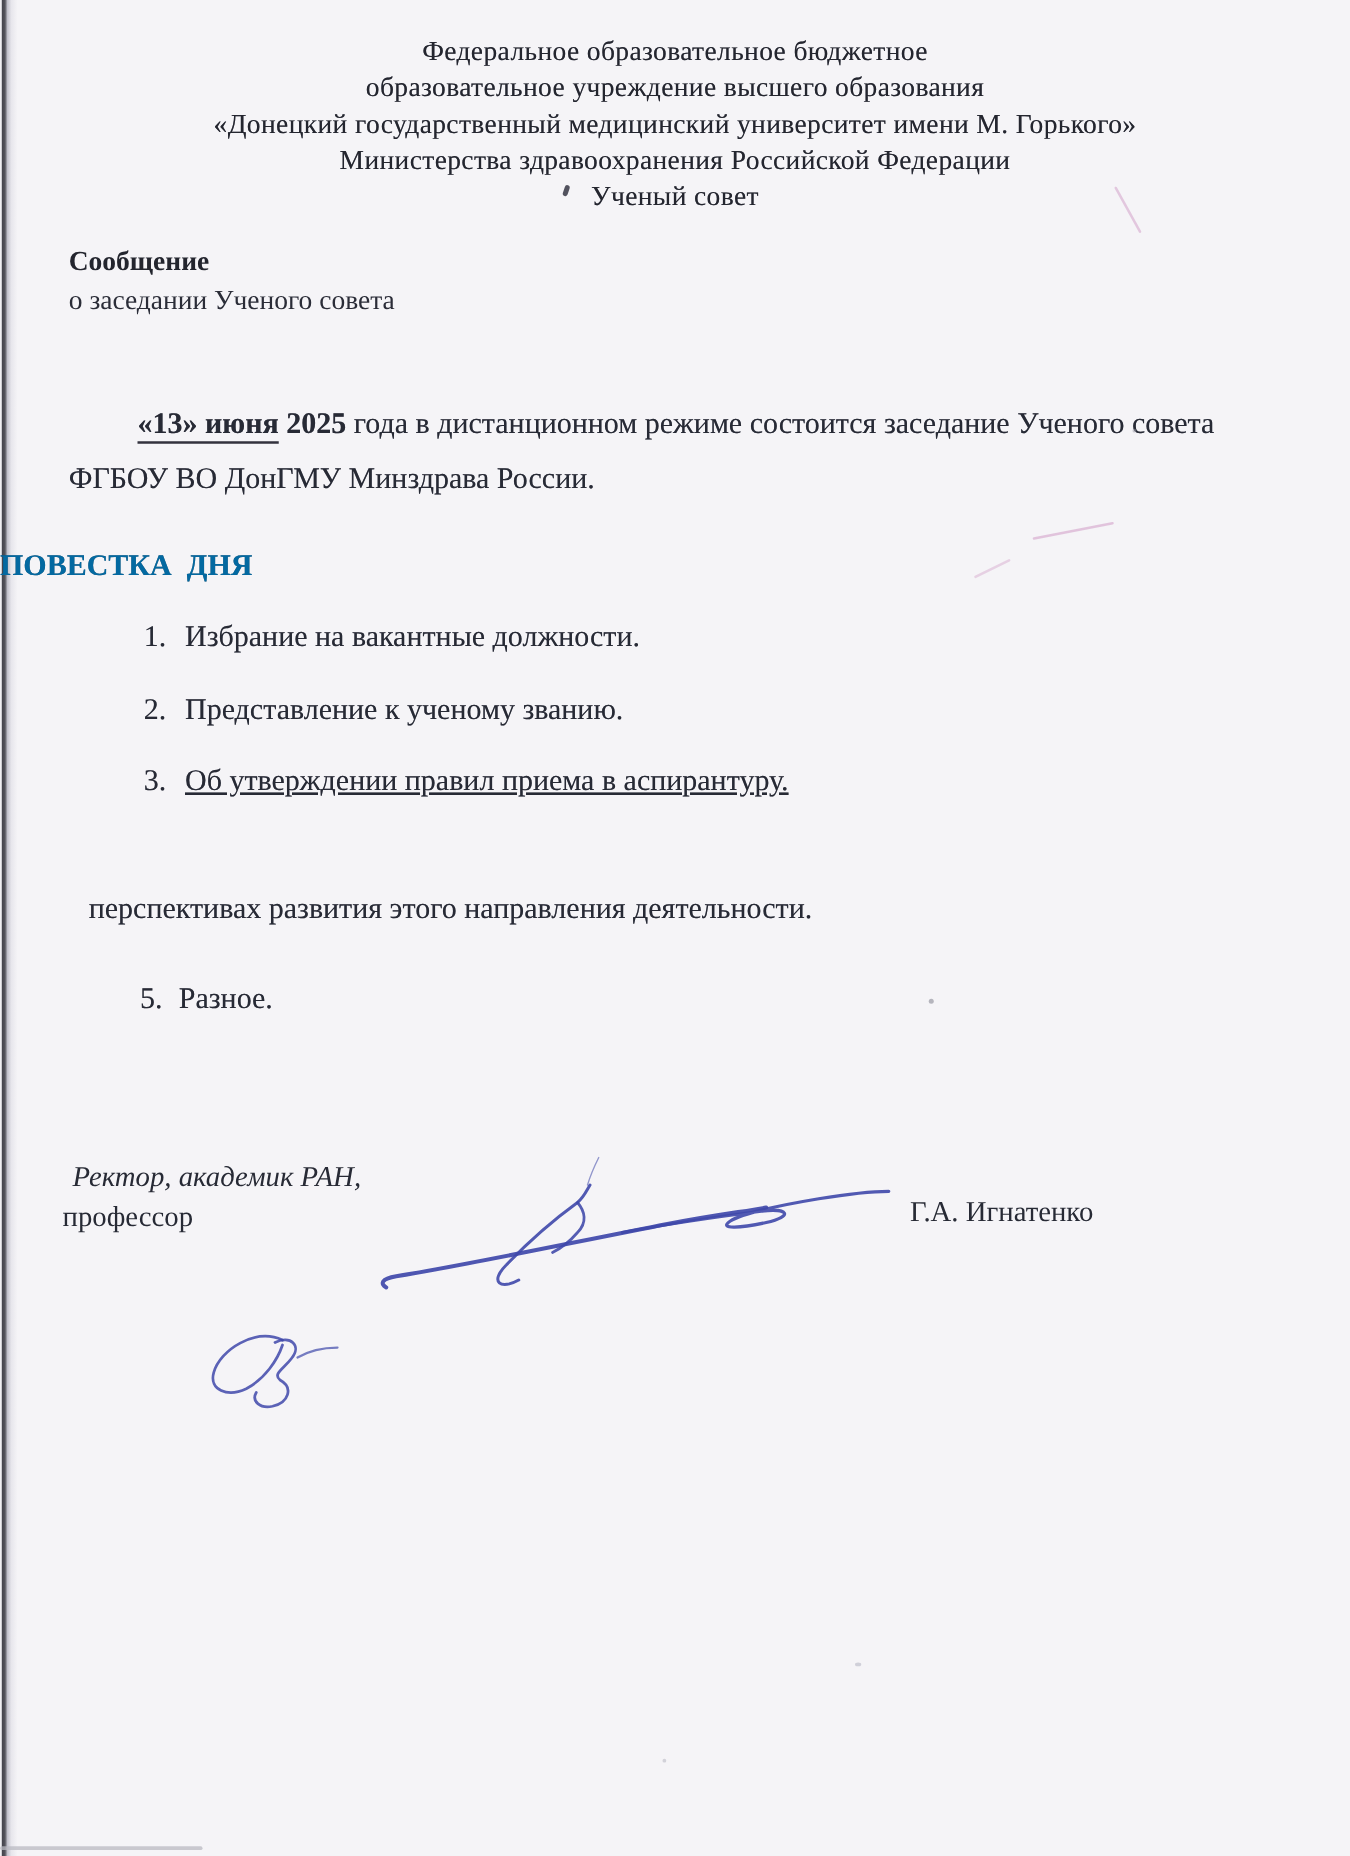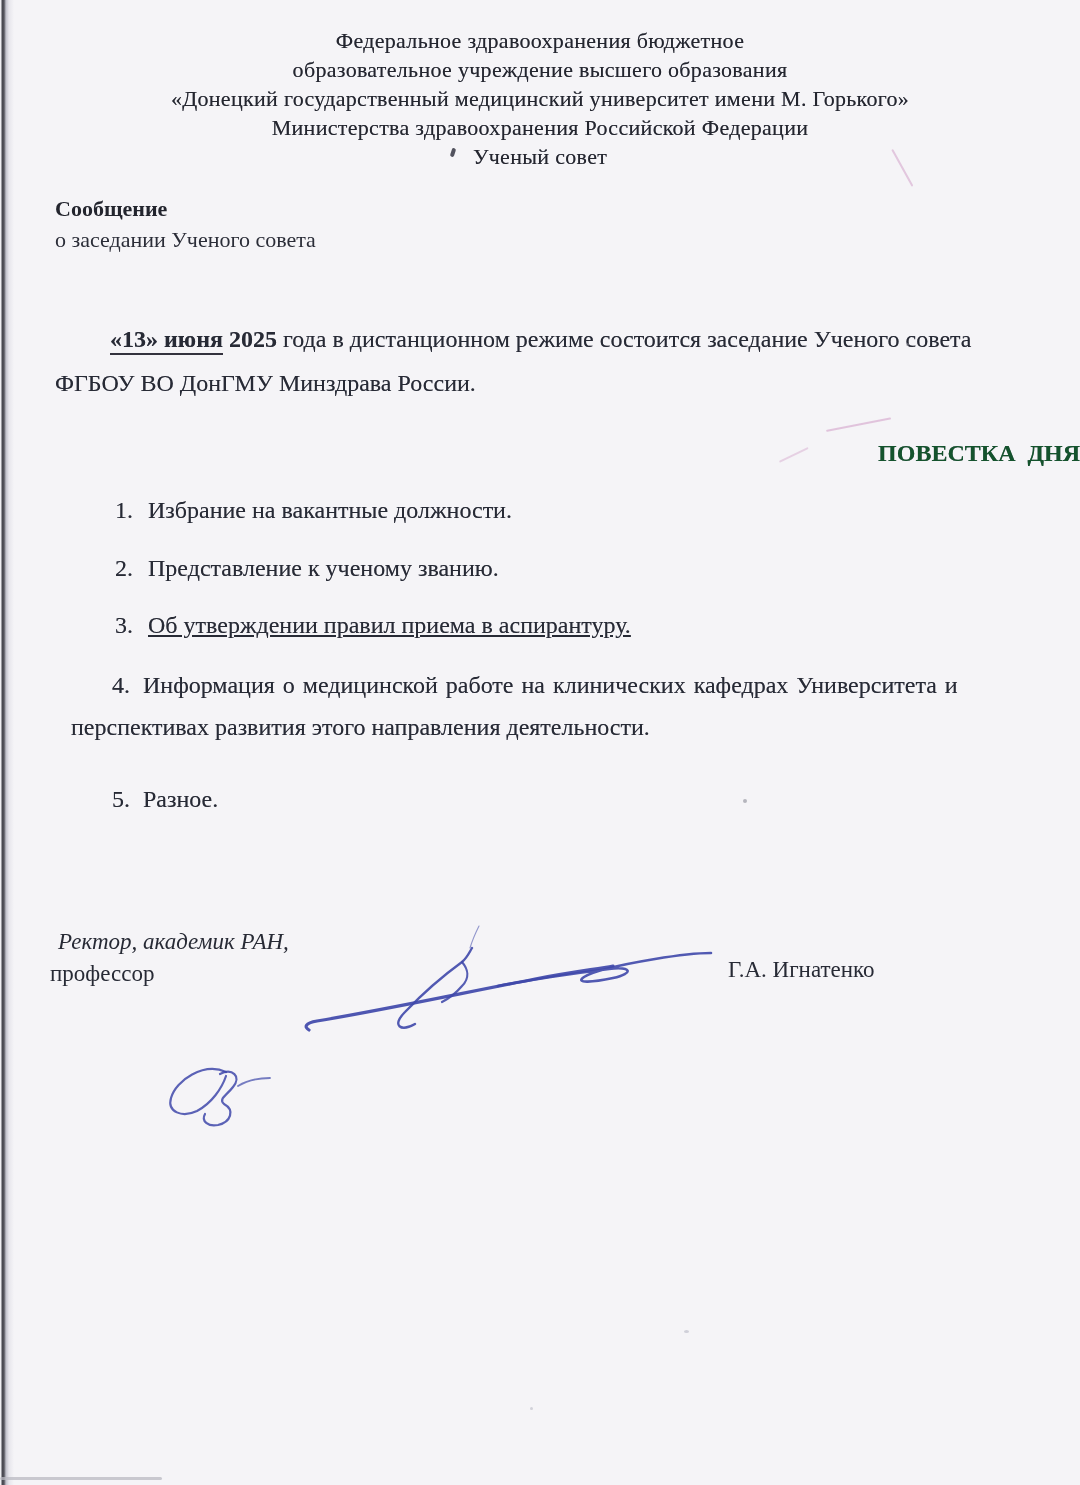--- a/index.html
+++ b/index.html
@@ -39,22 +39,22 @@
   .body-line { font-size: 24px; color: #272a35; text-shadow: 0 0 0.4px rgba(40,42,60,0.5); }
   .bold { font-weight: bold; }
   .date-underline {
     font-weight: bold;
     border-bottom: 2px solid #33323e;
     padding-bottom: 1px;
   }
 
   .agenda-title {
     position: absolute; top: 440px; left: 0; right: 0;
-    text-align: right; font-weight: bold; font-size: 24px;
-    color: #14532d; white-space: pre;
+    text-align: left; font-weight: bold; font-size: 24px;
+    color: #0369a1; white-space: pre;
     text-shadow: 0 0 0.5px rgba(30,40,50,0.6);
   }
   .item-num { display: inline-block; min-width: 33px; }
   .item-num-tight { display: inline-block; margin-right: 13px; }
 
   .sig-line { font-size: 23px; color: #272a35; }
 
   svg.ink path { fill: none; stroke: #3f48aa; stroke-linecap: round; stroke-linejoin: round; }
 
   .pink-mark {
@@ -65,21 +65,21 @@
 </style>
 </head>
 <body>
 
 <div class="page">
 
   <div class="edge-left"></div>
   <div class="edge-bottom-left"></div>
 
   <div class="header-block">
-    <div>Федеральное здравоохранения бюджетное</div>
+    <div>Федеральное образовательное бюджетное</div>
     <div>образовательное учреждение высшего образования</div>
     <div>«Донецкий государственный медицинский университет имени М. Горького»</div>
     <div>Министерства здравоохранения Российской Федерации</div>
     <div>Ученый совет</div>
   </div>
 
   <div class="speck" style="left:451px; top:148px; width:4px; height:9px; background:#52525e; transform:rotate(18deg); border-radius:2px;"></div>
 
   <div class="txt subject-title" style="left:55px; top:196px;">Сообщение</div>
   <div class="txt subject-sub" style="left:55px; top:227px;">о заседании Ученого совета</div>
@@ -92,23 +92,20 @@
   <div class="agenda-title">ПОВЕСТКА  ДНЯ</div>
 
   <div class="txt body-line" style="left:115px; top:497px;">
     <span class="item-num">1.</span><span>Избрание на вакантные должности.</span>
   </div>
   <div class="txt body-line" style="left:115px; top:555px;">
     <span class="item-num">2.</span><span>Представление к ученому званию.</span>
   </div>
   <div class="txt body-line" style="left:115px; top:612px;text-decoration:underline;">
     <span class="item-num">3.</span><span>Об утверждении правил приема в аспирантуру.</span>
-  </div>
-  <div class="txt body-line" style="left:112px; top:672px; word-spacing:2px;">
-    <span class="item-num-tight">4.</span><span>Информация о медицинской работе на клинических кафедрах Университета и</span>
   </div>
   <div class="txt body-line" style="left:71px; top:714px;">перспективах развития этого направления деятельности.</div>
   <div class="txt body-line" style="left:112px; top:786px;">
     <span class="item-num-tight">5.</span><span>Разное.</span>
   </div>
 
   <div class="txt sig-line" style="left:58px; top:929px;font-style:italic;">Ректор, академик РАН,</div>
   <div class="txt sig-line" style="left:50px; top:961px;">профессор</div>
   <div class="txt sig-line" style="left:728px; top:957px;">Г.А. Игнатенко</div>
 

